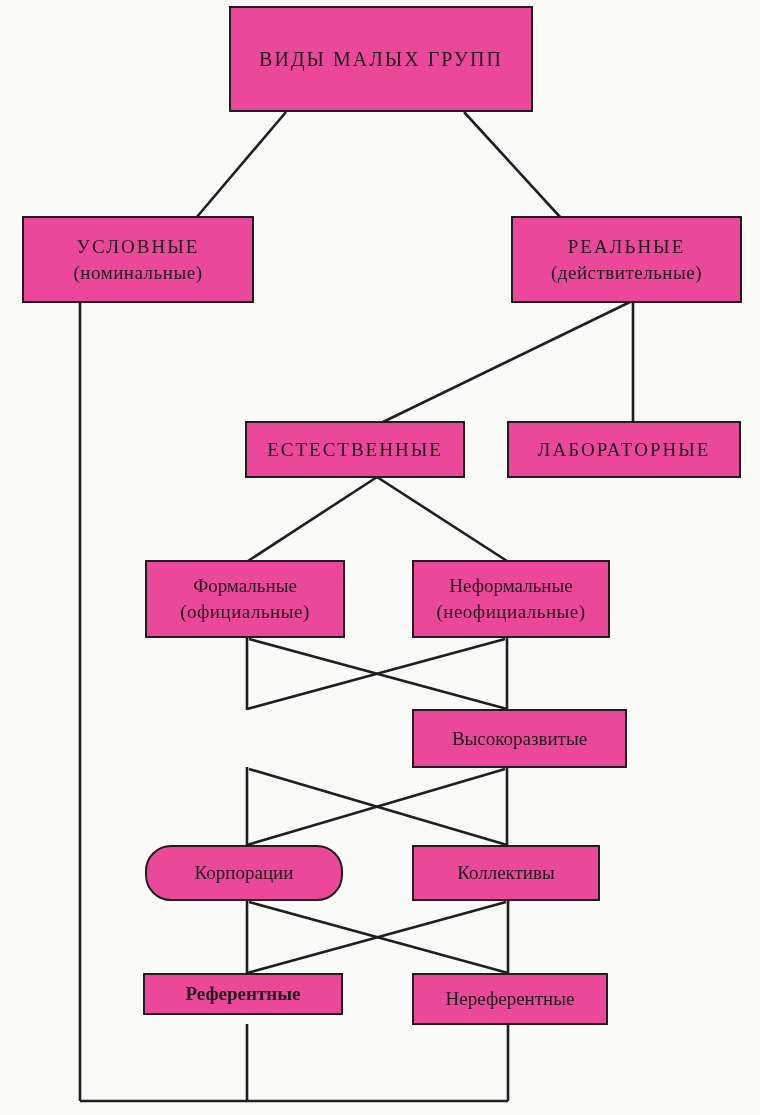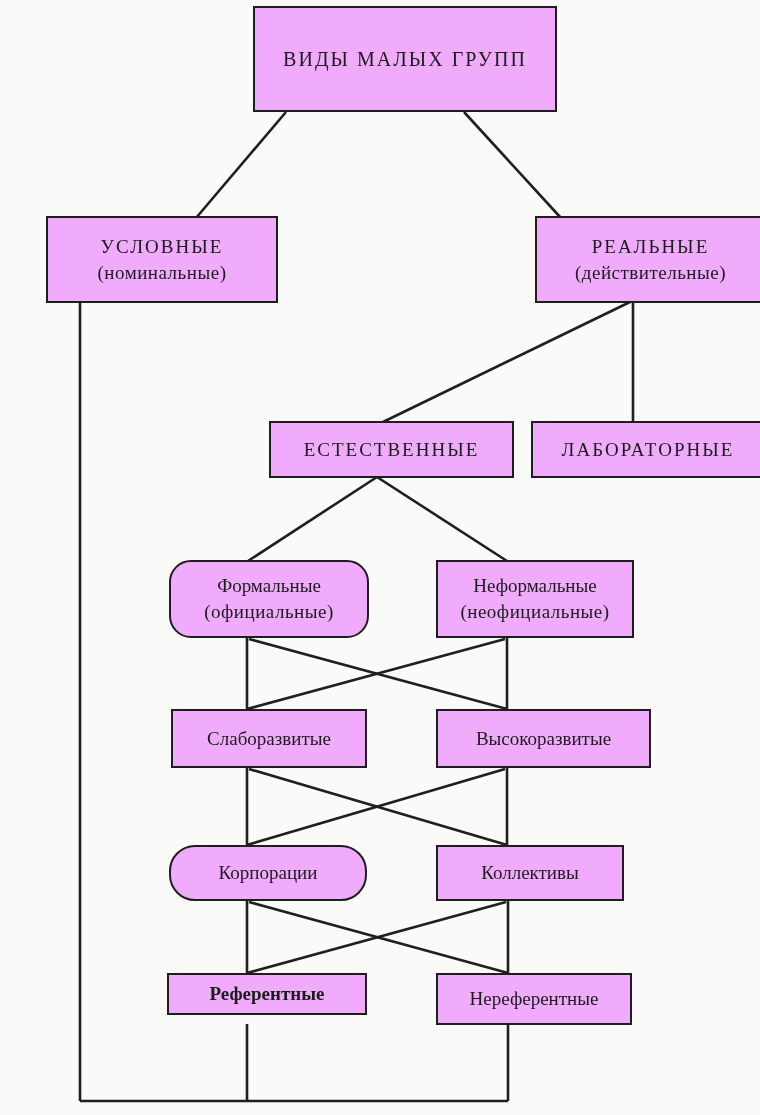--- a/index.html
+++ b/index.html
@@ -24,49 +24,48 @@
     height: 1115px;
   }
   .connectors line {
     stroke: #1f1f1f;
     stroke-width: 2.6;
   }
   .node {
     position: absolute;
     box-sizing: border-box;
     border: 2.5px solid #1e1e1e;
-    background: #f0abfc;
+    background: #ec4899;
     display: flex;
     flex-direction: column;
     align-items: center;
     justify-content: center;
     text-align: center;
     color: #1c1c1c;
-    margin-left: 24px;
   }
   .node .label {
     font-size: 19px;
     line-height: 26px;
   }
   .node .label.caps {
     letter-spacing: 2px;
   }
   .node .sublabel {
     font-size: 19px;
     line-height: 26px;
     letter-spacing: 0.5px;
   }
   
   .n-root         { left: 229px; top: 6px;   width: 304px; height: 106px; }
   .n-root .label  { font-size: 20px; letter-spacing: 2.5px; }
   .n-uslovnye     { left: 22px;  top: 216px; width: 232px; height: 87px; }
   .n-realnye      { left: 511px; top: 216px; width: 231px; height: 87px; text-align: right; }
-  .n-estestvennye { left: 245px; top: 421px; width: 245px; height: 57px; }
+  .n-estestvennye { left: 245px; top: 421px; width: 220px; height: 57px; }
   .n-laboratornye { left: 507px; top: 421px; width: 234px; height: 57px; }
-  .n-formalnye    { left: 145px; top: 560px; width: 200px; height: 78px; border-radius: 22px; }
+  .n-formalnye    { left: 145px; top: 560px; width: 200px; height: 78px; }
   .n-neformalnye  { left: 412px; top: 560px; width: 198px; height: 78px; }
   .n-slaborazvitye  { left: 147px; top: 709px; width: 196px; height: 59px; }
   .n-vysokorazvitye { left: 412px; top: 709px; width: 215px; height: 59px; }
   .n-korporacii   { left: 145px; top: 845px; width: 198px; height: 56px; border-radius: 26px; }
   .n-kollektivy   { left: 412px; top: 845px; width: 188px; height: 56px; }
   .n-referentnye  { left: 143px; top: 973px; width: 200px; height: 42px; font-weight: bold; }
   .n-nereferentnye{ left: 412px; top: 973px; width: 196px; height: 52px; }
 </style>
 </head>
 <body>
@@ -130,23 +129,20 @@
   <div class="node n-formalnye">
     <span class="label">Формальные</span>
     <span class="sublabel">(официальные)</span>
   </div>
 
   <div class="node n-neformalnye">
     <span class="label">Неформальные</span>
     <span class="sublabel">(неофициальные)</span>
   </div>
 
-  <div class="node n-slaborazvitye">
-    <span class="label">Слаборазвитые</span>
-  </div>
 
   <div class="node n-vysokorazvitye">
     <span class="label">Высокоразвитые</span>
   </div>
 
   <div class="node n-korporacii">
     <span class="label">Корпорации</span>
   </div>
 
   <div class="node n-kollektivy">

